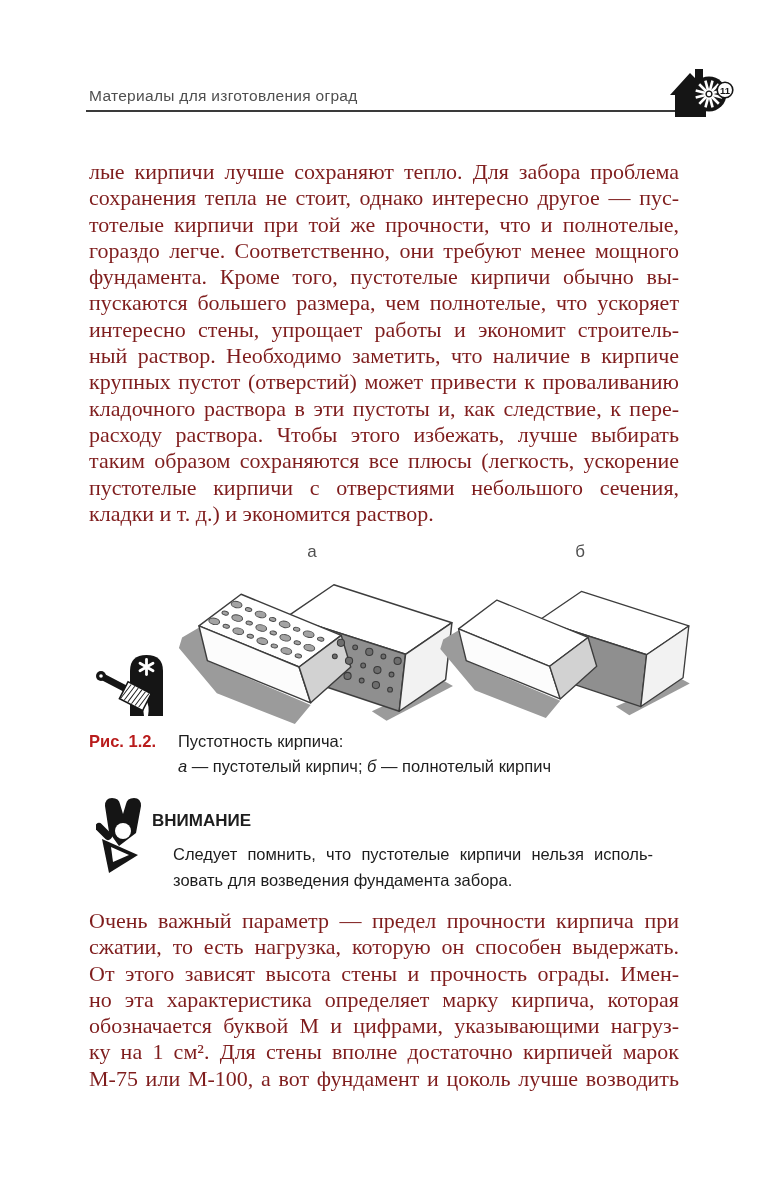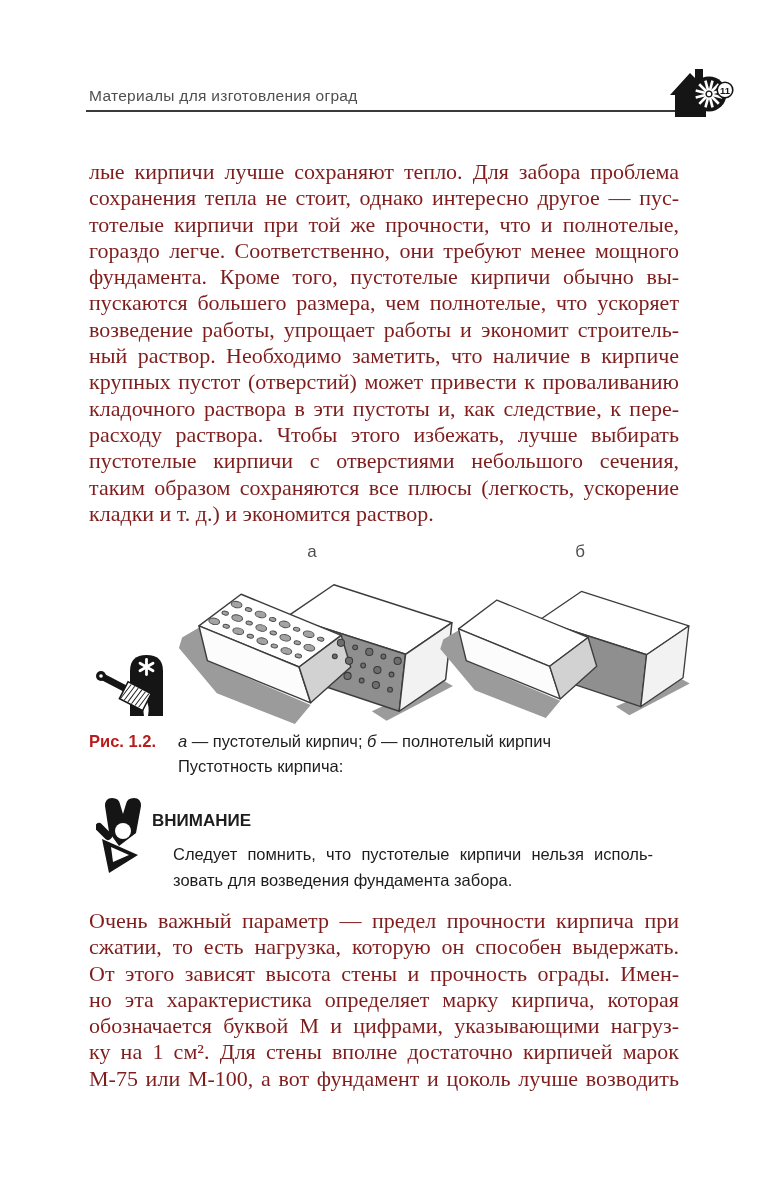--- a/index.html
+++ b/index.html
@@ -70,27 +70,27 @@
     </svg>
   </div>
 
   <div class="para para1">
       <div class="jline">лые кирпичи лучше сохраняют тепло. Для забора проблема</div>
       <div class="jline">сохранения тепла не стоит, однако интересно другое — пус-</div>
       <div class="jline">тотелые кирпичи при той же прочности, что и полнотелые,</div>
       <div class="jline">гораздо легче. Соответственно, они требуют менее мощного</div>
       <div class="jline">фундамента. Кроме того, пустотелые кирпичи обычно вы-</div>
       <div class="jline">пускаются большего размера, чем полнотелые, что ускоряет</div>
-      <div class="jline">возведение работы, упрощает работы и экономит строитель-</div>
+      <div class="jline">интересно стены, упрощает работы и экономит строитель-</div>
       <div class="jline">ный раствор. Необходимо заметить, что наличие в кирпиче</div>
       <div class="jline">крупных пустот (отверстий) может привести к проваливанию</div>
       <div class="jline">кладочного раствора в эти пустоты и, как следствие, к пере-</div>
       <div class="jline">расходу раствора. Чтобы этого избежать, лучше выбирать</div>
+      <div class="jline">таким образом сохраняются все плюсы (легкость, ускорение</div>
       <div class="jline">пустотелые кирпичи с отверстиями небольшого сечения,</div>
-      <div class="jline">таким образом сохраняются все плюсы (легкость, ускорение</div>
       <div class="jline pend">кладки и т. д.) и экономится раствор.</div>
     </div>
 
   <div class="fig-label a">а</div>
   <div class="fig-label b">б</div>
 
   <svg width="0" height="0" style="position:absolute">
     <defs>
       <g id="brick-pair-shape" stroke="#3d3d3d" stroke-width="1.4" stroke-linejoin="round">
         <path d="M6,64 L23,54 L32,87 L128,128 L113,146 L39,117 L3,74 Z" fill="#9b9b9b" stroke="none"></path>
@@ -176,22 +176,22 @@
           <line x1="46" y1="37" x2="43" y2="54"></line>
           <line x1="50" y1="37" x2="47" y2="54"></line>
           <line x1="54" y1="37" x2="51" y2="54"></line>
         </g>
       </g>
     </svg>
   </div>
 
   <div class="cap-label">Рис. 1.2.</div>
   <div class="cap-text">
+    <div>Пустотность кирпича:</div>
     <div><i>а</i><span> — пустотелый кирпич; </span><i>б</i><span> — полнотелый кирпич</span></div>
-    <div>Пустотность кирпича:</div>
   </div>
 
   <div class="warn-icon">
     <svg viewBox="0 0 56 88" width="56" height="88">
       <line x1="3" y1="32" x2="12" y2="41" stroke="#151515" stroke-width="8" stroke-linecap="round"></line>
       <path d="M16,3 Q9,3 9,11 L13,37 L23,51 L40,38 L45,11 Q45,3 38,3 Q31,3 30,9 L27,19 L24,9 Q23,3 16,3 Z" fill="#151515"></path>
       <circle cx="27" cy="36" r="8" fill="#ffffff"></circle>
       <path d="M6,44 L42,60 L13,78 Z" fill="#151515"></path>
       <path d="M15,52 L33,60 L17,67 Z" fill="#ffffff"></path>
     </svg>

